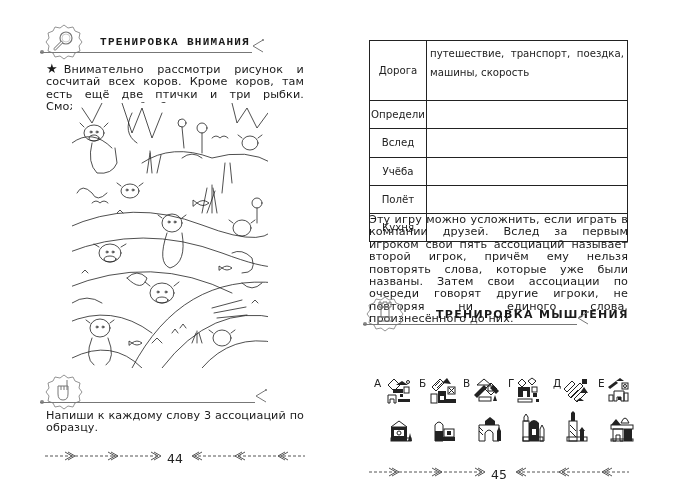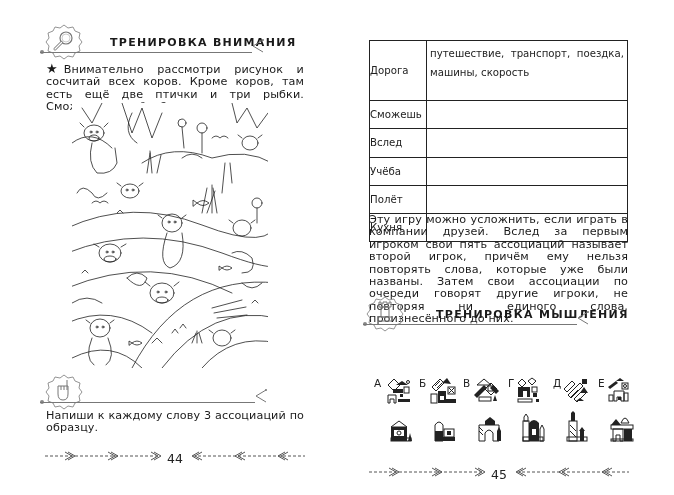--- a/index.html
+++ b/index.html
@@ -22,21 +22,21 @@
   .star { display: inline-block; font-size: 13px; margin-right: 6px; line-height: 10px; }
 
   .illus { position: absolute; left: 72px; top: 103px; width: 196px; height: 265px; }
 
   .footer { position: absolute; height: 20px; display: flex; align-items: flex-end; justify-content: center; }
   .footer svg { position: absolute; left: 0; top: 0; }
   .pagenum { position: relative; font-size: 12.5px; color: #222; background: #fff; padding: 0 6px; z-index: 1; }
 
   table.assoc { position: absolute; left: 32px; top: 40px; width: 259px; border-collapse: collapse; }
   table.assoc td { border: 1.2px solid #222; height: 28.3px; font-size: 10.2px; color: #222; vertical-align: middle; }
-  table.assoc td.word { width: 57px; text-align: left; }
+  table.assoc td.word { width: 57px; text-align: center; }
   table.assoc td.assoc-cell { padding: 18px 3px; line-height: 19px; text-align: justify; text-align-last: left; vertical-align: top; padding-top: 3px; border-radius: 7px; }
 
   .sets { position: absolute; left: 30px; top: 375px; width: 265px; height: 70px; }
   .set-item { position: absolute; }
   .set-label { position: absolute; font-size: 10.5px; color: #222; }
 </style>
 </head>
 <body>
 
 <div class="page left">
@@ -44,21 +44,21 @@
   <div class="sec-header" style="left:42px; top:22px; width:222px;">
     <svg class="badge" viewBox="0 0 44 40">
       <path d="M22 3 l4 3 5-1 2 4 5 2-1 5 3 4-3 4 1 5-5 2-2 4-5-1-4 3-4-3-5 1-2-4-5-2 1-5-3-4 3-4-1-5 5-2 2-4 5 1z" fill="none" stroke="#888" stroke-width="0.9"></path>
       <circle cx="24" cy="16" r="6" fill="none" stroke="#777" stroke-width="1.2"></circle>
       <circle cx="24" cy="16" r="4" fill="none" stroke="#aaa" stroke-width="0.6"></circle>
       <path d="M19.5 20.5 L13 27" stroke="#777" stroke-width="3" stroke-linecap="round"></path>
       <path d="M19.5 20.5 L13 27" stroke="#fff" stroke-width="1.4" stroke-linecap="round"></path>
     </svg>
     <div class="dot" style="left:-2px;"></div>
     <div class="rule" style="left:-2px;"></div>
-    <div class="title" style="left:68px;">Тренировка внимания</div>
+    <div class="title" style="left:58px;font-family:Liberation Mono, monospace;">Тренировка внимания</div>
     <svg class="chev" viewBox="0 0 16 16" style="right:-2px;top:16px;">
       <path d="M13 2 L3 8 L13 14" fill="none" stroke="#777" stroke-width="1"></path>
       <circle cx="13" cy="2" r="1" fill="#777"></circle>
     </svg>
   </div>
 
   <div class="para" style="left:46px; top:64px; width:258px;">
     <span class="star">★</span><span>Внимательно рассмотри рисунок и сосчитай всех коров. Кроме коров, там есть ещё две птички и три рыбки. Сможешь их найти?</span>
   </div>
 
@@ -187,21 +187,21 @@
 
 <div class="page right">
 
   <table class="assoc">
     <tbody>
       <tr>
         <td class="word">Дорога</td>
         <td class="assoc-cell">путешествие, транспорт, поездка, машины, скорость</td>
       </tr>
       <tr>
-        <td class="word">Сможешь</td>
+        <td class="word">Определи</td>
         <td class="assoc-cell"></td>
       </tr>
       <tr>
         <td class="word">Вслед</td>
         <td class="assoc-cell"></td>
       </tr>
       <tr>
         <td class="word">Учёба</td>
         <td class="assoc-cell"></td>
       </tr>

